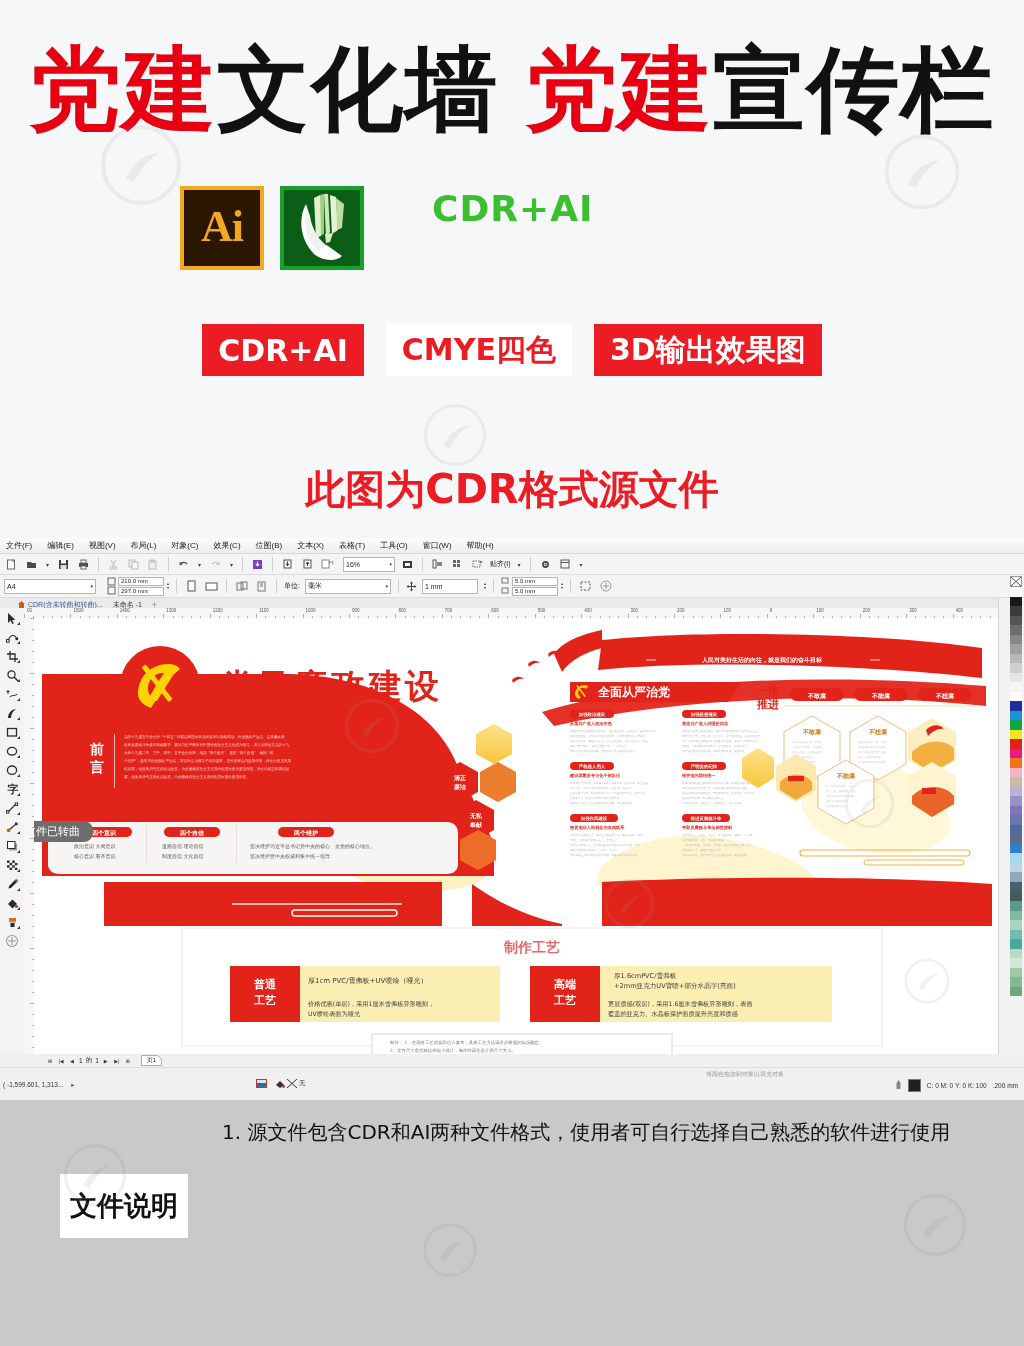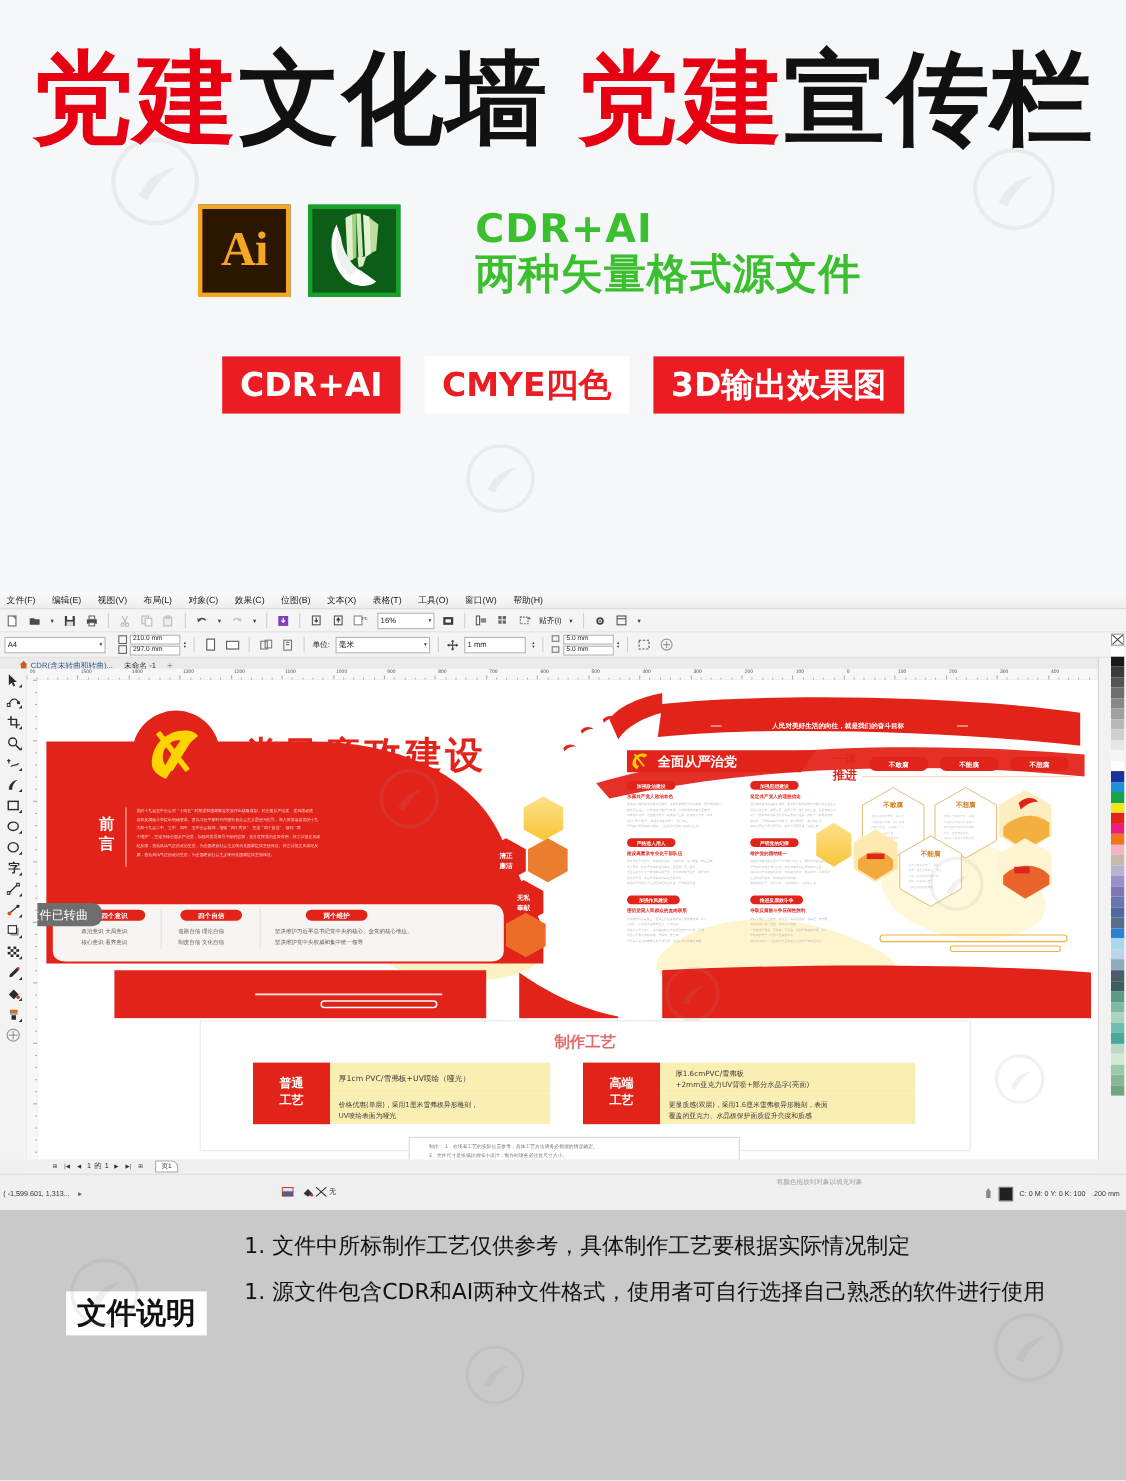--- a/index.html
+++ b/index.html
@@ -120,21 +120,21 @@
   #sb-hint{position:absolute;top:2px;right:240px;font-size:6px;color:#9a9a9a;white-space:nowrap;}
   #sb-right{position:absolute;top:11px;right:6px;display:flex;align-items:center;gap:6px;font-size:6.5px;}
   .swatchK{width:11px;height:11px;background:#231f20;border:1px solid #777;}
   #sb-icons{position:absolute;top:11px;left:256px;display:flex;align-items:center;gap:8px;}
 
   
   #artwork{position:absolute;top:0;left:0;width:950px;height:300px;}
 
   
   #notes{position:absolute;top:1100px;left:0;width:1024px;height:246px;background:#c9c9c9;}
-  #notes-label{position:absolute;top:74px;left:60px;background:#fff;padding:2px 10px;
+  #notes-label{position:absolute;top:74px;left:60px;background:#fff;padding:14px 10px;
      font-size:27px;font-weight:bold;color:#111;font-family:"DejaVu Sans",sans-serif;white-space:nowrap;}
   #notes-list{position:absolute;top:14px;left:222px;width:790px;}
   #notes-list .nl{font-size:20px;color:#111;line-height:1;margin-bottom:22px;white-space:nowrap;
      font-family:"DejaVu Sans",sans-serif;}
   #notes-list .nl:first-child{margin-top:8px;}
 </style>
 </head>
 <body>
 
 <div id="promo">
@@ -157,29 +157,29 @@
         <path d="M30 8 L36 5 L37 46 L32 48 Z" fill="#dff0cc"></path>
         <path d="M41 44 L49 43 L46 52 L42 53 Z" fill="#d9ecc4"></path>
         <path d="M22 14 C14 28 16 50 30 64 C38 71 52 72 58 66 L44 56 C36 52 28 40 26 26 Z" fill="#ffffff"></path>
         <path d="M24 18 C18 32 22 50 34 61 L42 55 C32 48 26 34 26 22 Z" fill="#0b5d18" opacity=".08"></path>
       </svg>
     </div>
   </div>
 
   <div id="fmt-text">
     <div class="l1">CDR+AI</div>
-    <div class="l2">两种矢量格式源文件</div>
   </div>
 
   <div id="badges">
     <div class="badge fill">CDR+AI</div>
     <div class="badge ghost">CMYE四色</div>
     <div class="badge fill">3D输出效果图</div>
   </div>
 
+  <div id="line-cdr">此图为CDR格式源文件</div>
 
   <div class="wm" style="left:96px;top:120px;">
     <svg width="90" height="90" viewBox="0 0 90 90">
         <circle cx="45" cy="45" r="38" fill="none" stroke="#999" stroke-width="4"></circle>
         <path d="M30 58 C38 40 52 34 64 32 C52 40 44 50 38 62 Z" fill="#999"></path>
       </svg>
   </div>
   <div class="wm" style="left:880px;top:130px;">
     <svg width="84" height="84" viewBox="0 0 90 90">
         <circle cx="45" cy="45" r="38" fill="none" stroke="#999" stroke-width="4"></circle>
@@ -1158,21 +1158,20 @@
       <span class="swatchK"></span>
       <span>C: 0 M: 0 Y: 0 K: 100</span>
       <span>.200 mm</span>
     </div>
   </div>
 </div>
 
 <div id="notes">
   <div id="notes-label">文件说明</div>
   <div id="notes-list">
-    <div class="nl">1. 文件中所标制作工艺仅供参考，具体制作工艺要根据实际情况制定</div>
     <div class="nl">1. 源文件包含CDR和AI两种文件格式，使用者可自行选择自己熟悉的软件进行使用</div>
   </div>
   <div class="wm" style="left:60px;top:40px;">
     <svg width="70" height="70" viewBox="0 0 90 90">
         <circle cx="45" cy="45" r="38" fill="none" stroke="#888" stroke-width="4"></circle>
         <path d="M30 58 C38 40 52 34 64 32 C52 40 44 50 38 62 Z" fill="#888"></path>
       </svg>
     </div>
   <div class="wm" style="left:900px;top:90px;">
     <svg width="70" height="70" viewBox="0 0 90 90">

